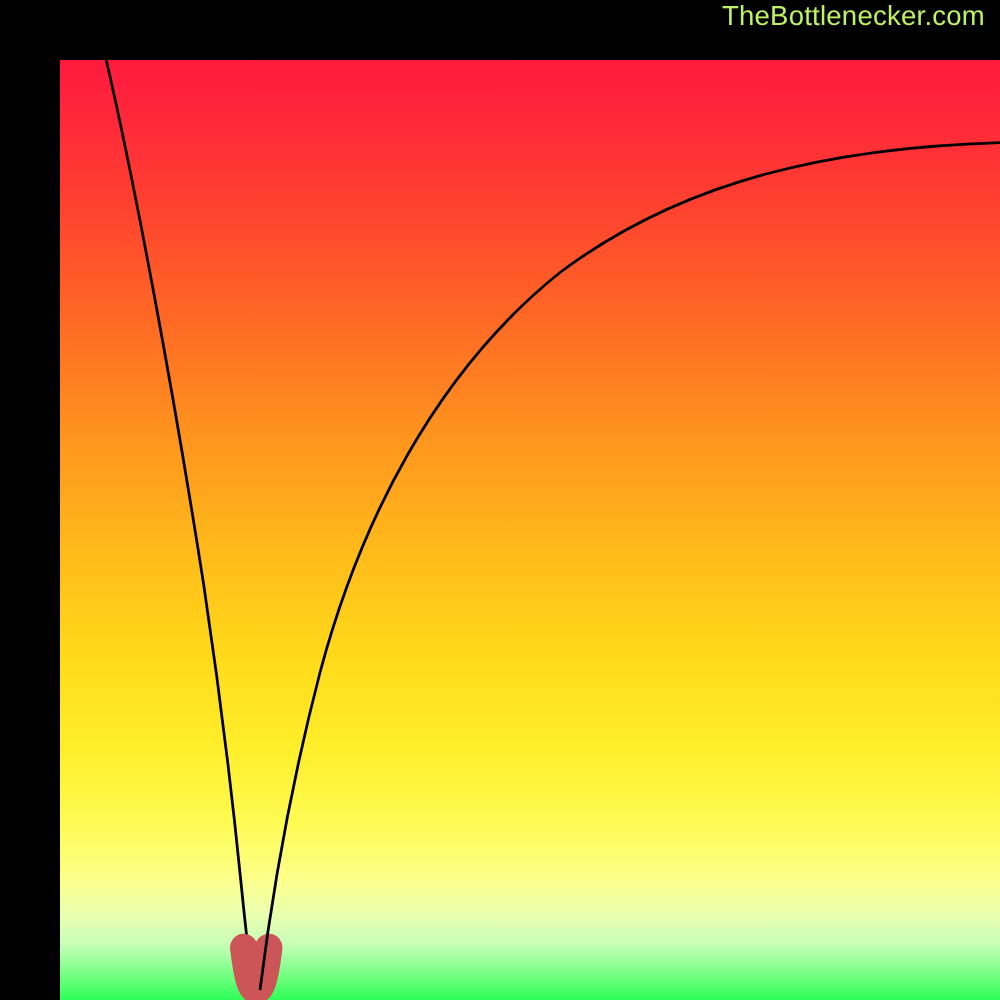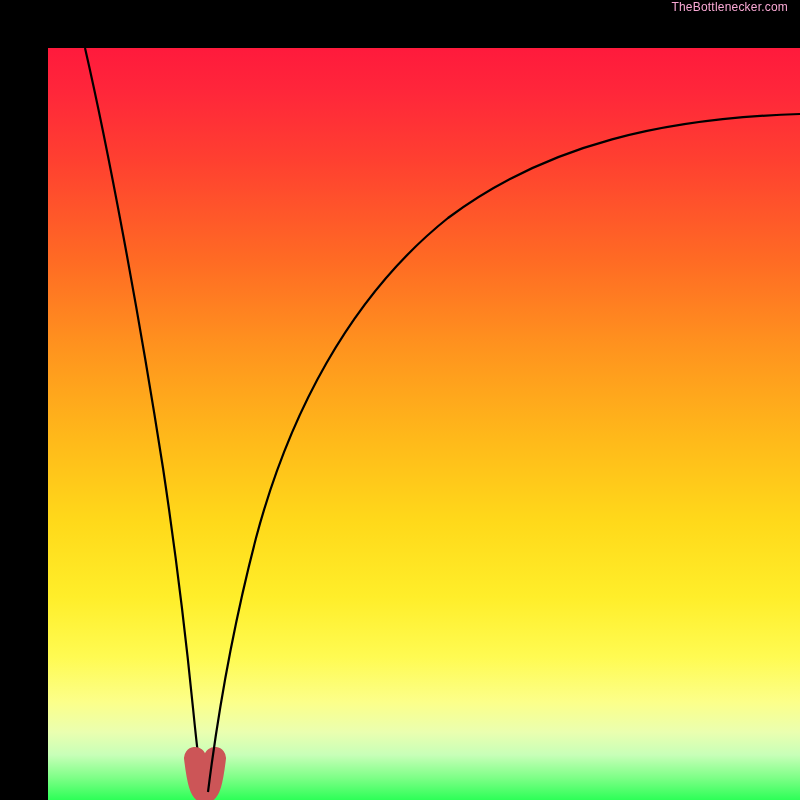--- a/index.html
+++ b/index.html
@@ -65,22 +65,22 @@
     stroke: #cc5557;
     stroke-width: 22;
     stroke-linecap: round;
     fill: none;
   }
   .watermark {
     position: absolute;
     top: 0;
     right: 12px;
     font-family: Arial, Helvetica, sans-serif;
-    font-size: 12px;
-    color: #f9a8d4;
+    font-size: 22px;
+    color: #bef264;
     letter-spacing: 0.2px;
   }
 </style>
 </head>
 <body>
 
 <div class="frame">
 
   <div class="plot-area">
     <div class="gradient"></div>

